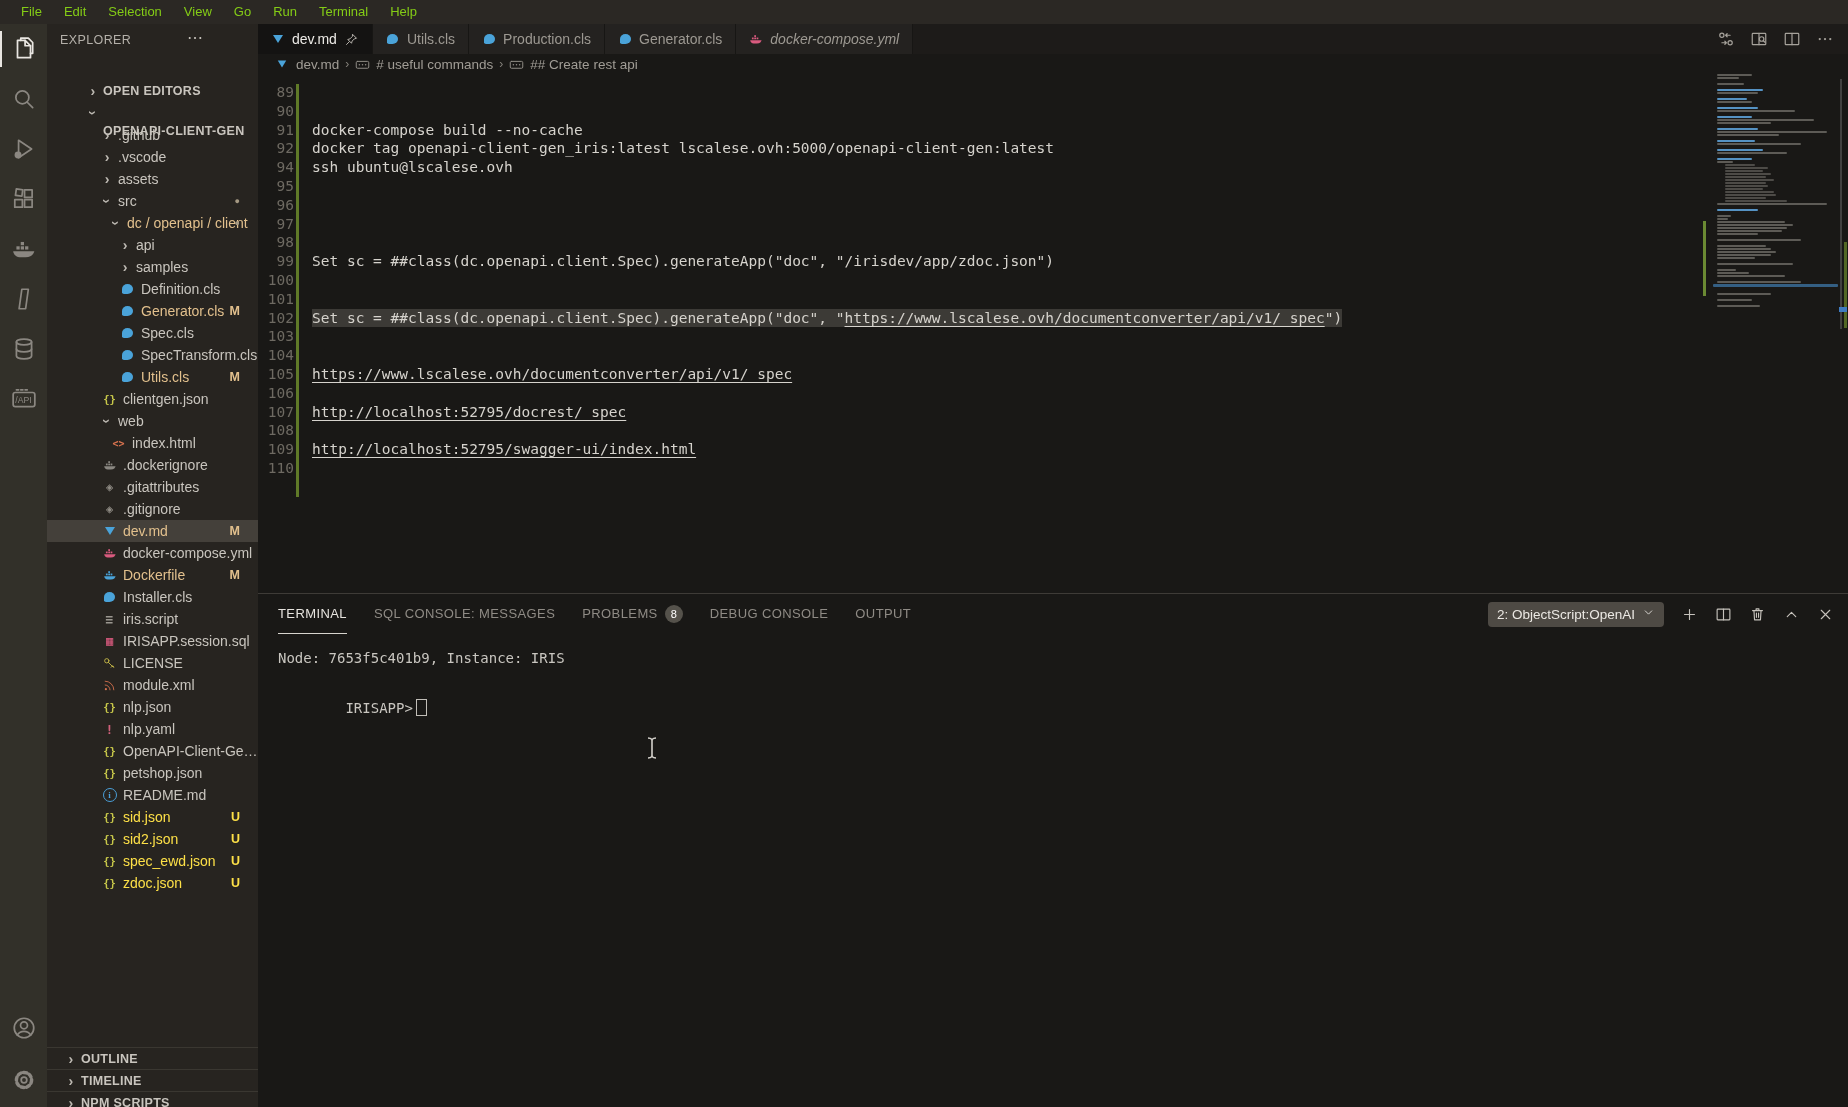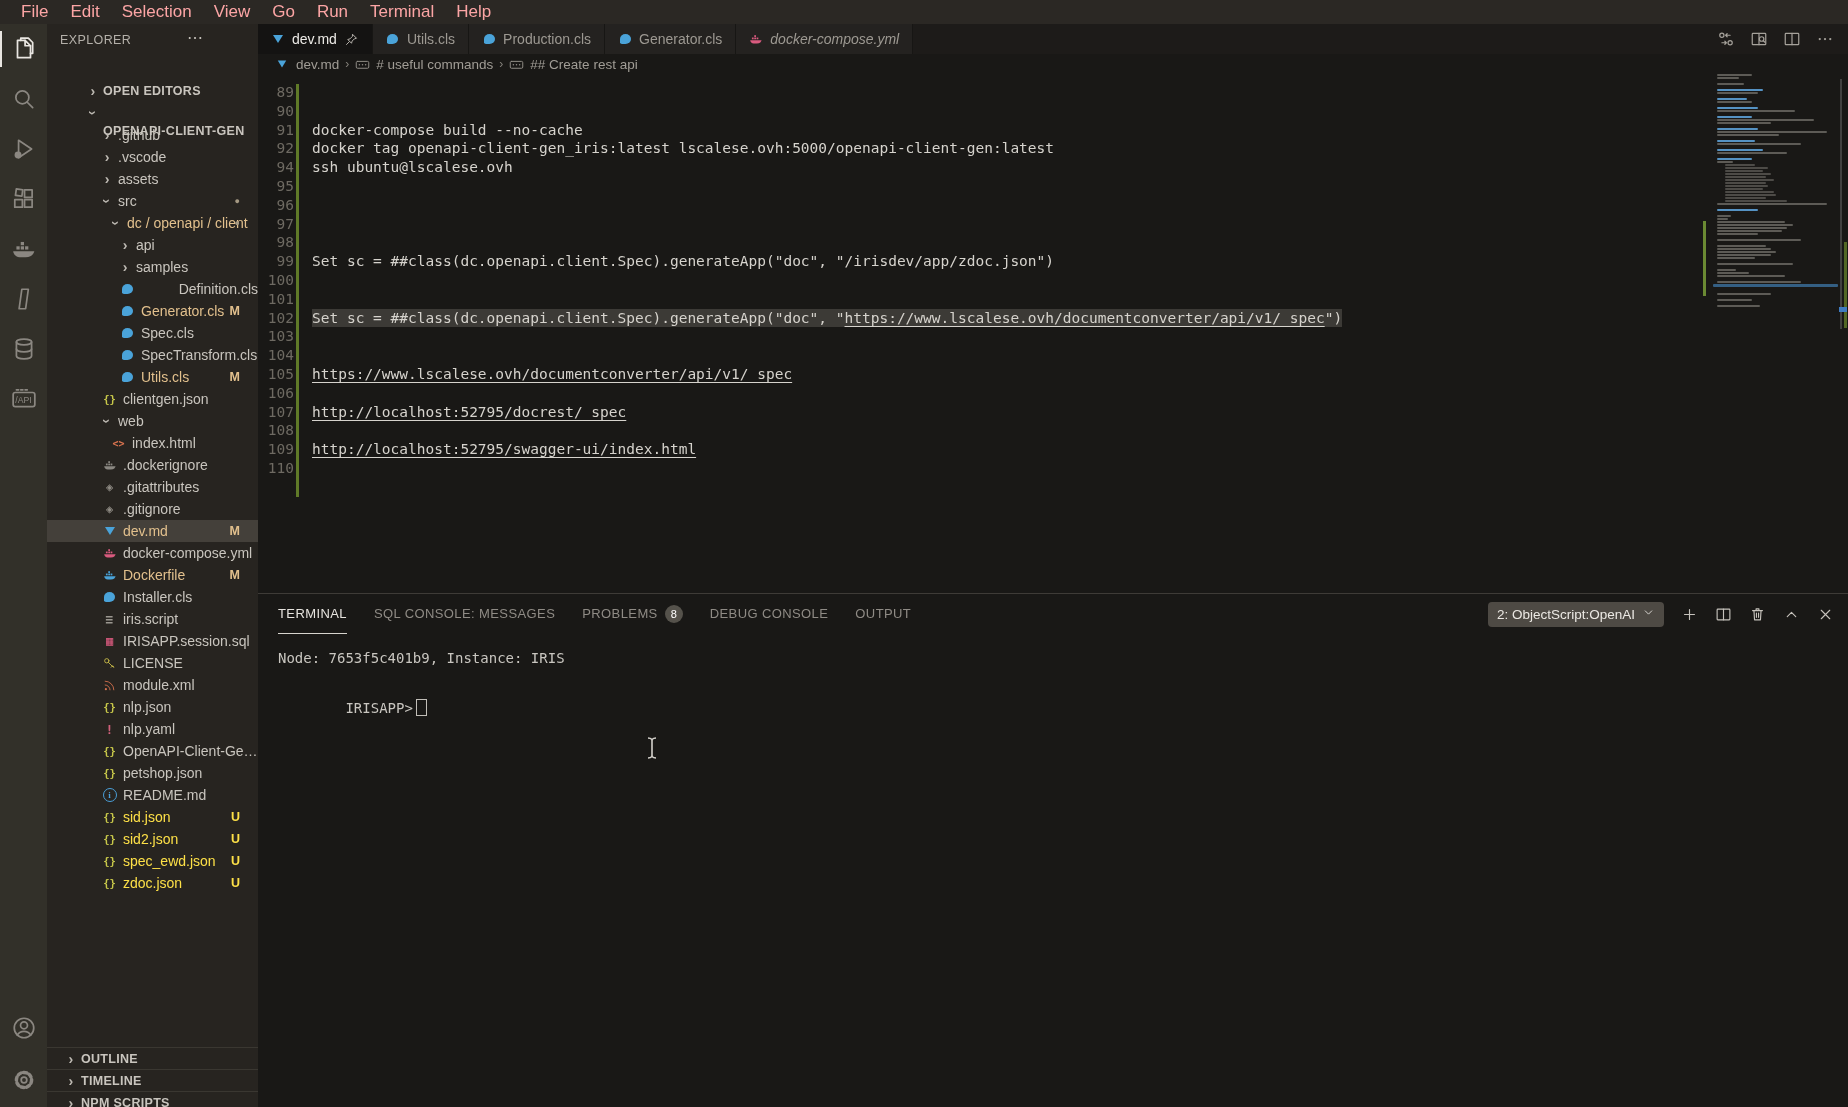--- a/index.html
+++ b/index.html
@@ -3,21 +3,21 @@
 <meta charset="utf-8">
 <style>
   html,body{margin:0;padding:0;background:#111;}
   body{width:1848px;height:1107px;overflow:hidden;font-family:"Liberation Sans",sans-serif;-webkit-font-smoothing:antialiased;}
   .app{position:absolute;top:0;left:0;width:1848px;height:1107px;background:#191816;}
   .abs{position:absolute;}
   svg{display:block;}
 
   
   .menubar{top:0;left:0;width:1848px;height:24px;background:#2b2824;display:flex;align-items:center;padding-left:10px;box-sizing:border-box;}
-  .menu-item{color:#fca5a5;font-size:17px;padding:0 11px;height:24px;line-height:24px;cursor:default;}
+  .menu-item{color:#84cc16;font-size:13px;padding:0 11px;height:24px;line-height:24px;cursor:default;}
 
   
   .activitybar{top:24px;left:0;width:47px;height:1083px;background:#323029;display:flex;flex-direction:column;}
   .ab-top{display:flex;flex-direction:column;}
   .ab-spacer{flex:1;}
   .ab-item{width:47px;height:50px;display:flex;align-items:center;justify-content:center;color:#8b8781;position:relative;}
   .ab-item.active{color:#e9e6e1;}
   .ab-item.active:before{content:"";position:absolute;left:0;top:7px;bottom:7px;width:2px;background:#e9e6e1;}
   .ab-item svg{width:26px;height:26px;}
 
@@ -227,21 +227,21 @@
         <div class="sb-row" style="top:210px;padding-left:72px;">
           <span class="chev">›</span>
           <span style="width:5px;"></span>
           <span class="lbl">api</span>
         </div>
         <div class="sb-row" style="top:232px;padding-left:72px;">
           <span class="chev">›</span>
           <span style="width:5px;"></span>
           <span class="lbl">samples</span>
         </div>
-        <div class="sb-row" style="top:254px;padding-left:72px;text-align:right;">
+        <div class="sb-row" style="top:254px;padding-left:72px;">
           <span class="ficon">
             <span class="blob"></span>
           </span>
           <span class="lbl">Definition.cls</span>
         </div>
         <div class="sb-row" style="top:276px;padding-left:72px;">
           <span class="ficon">
             <span class="blob"></span>
           </span>
           <span class="lbl c-mod">Generator.cls</span>

